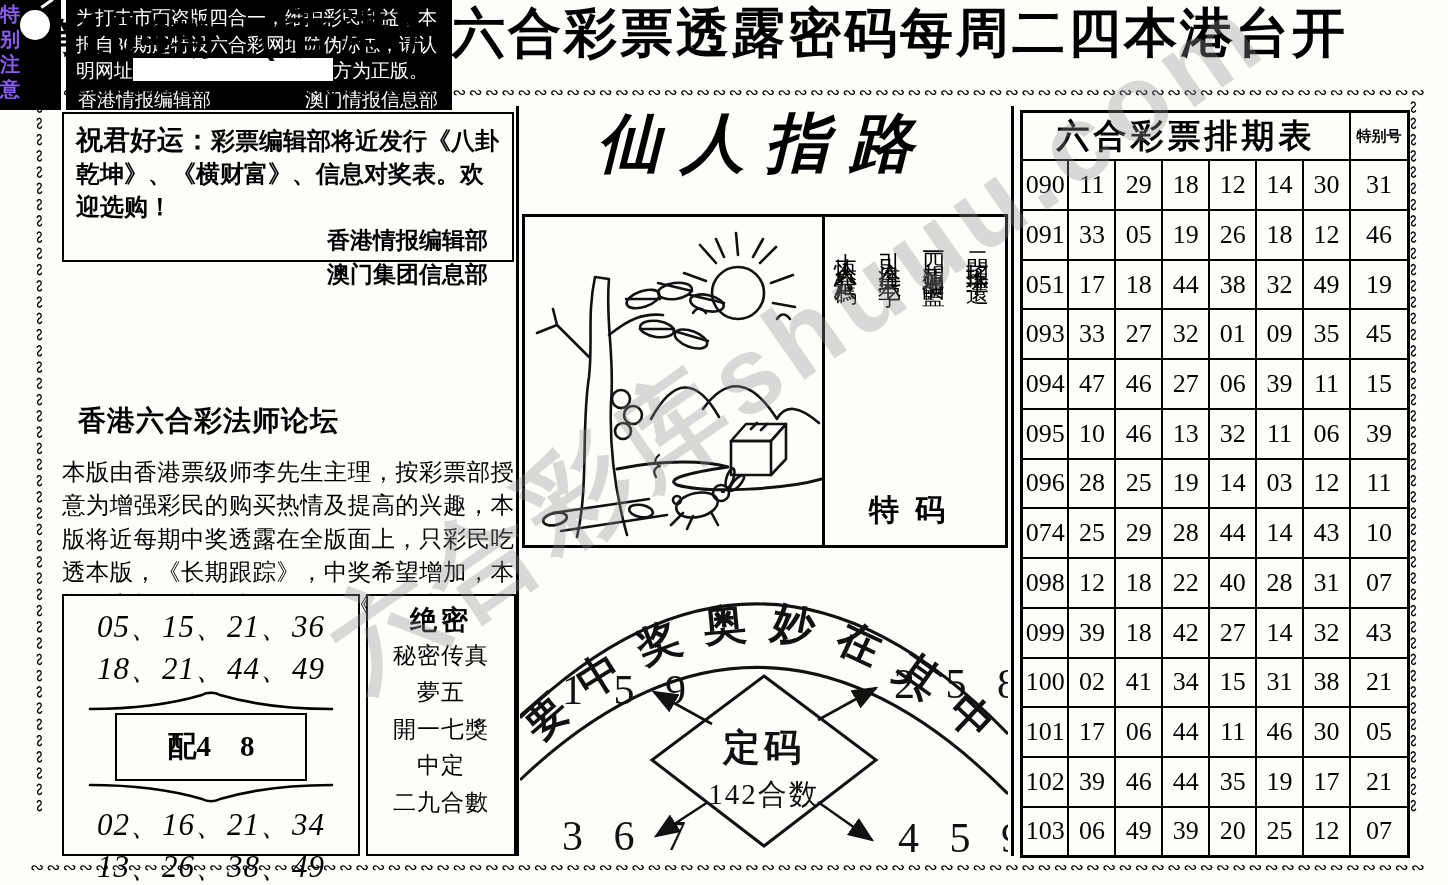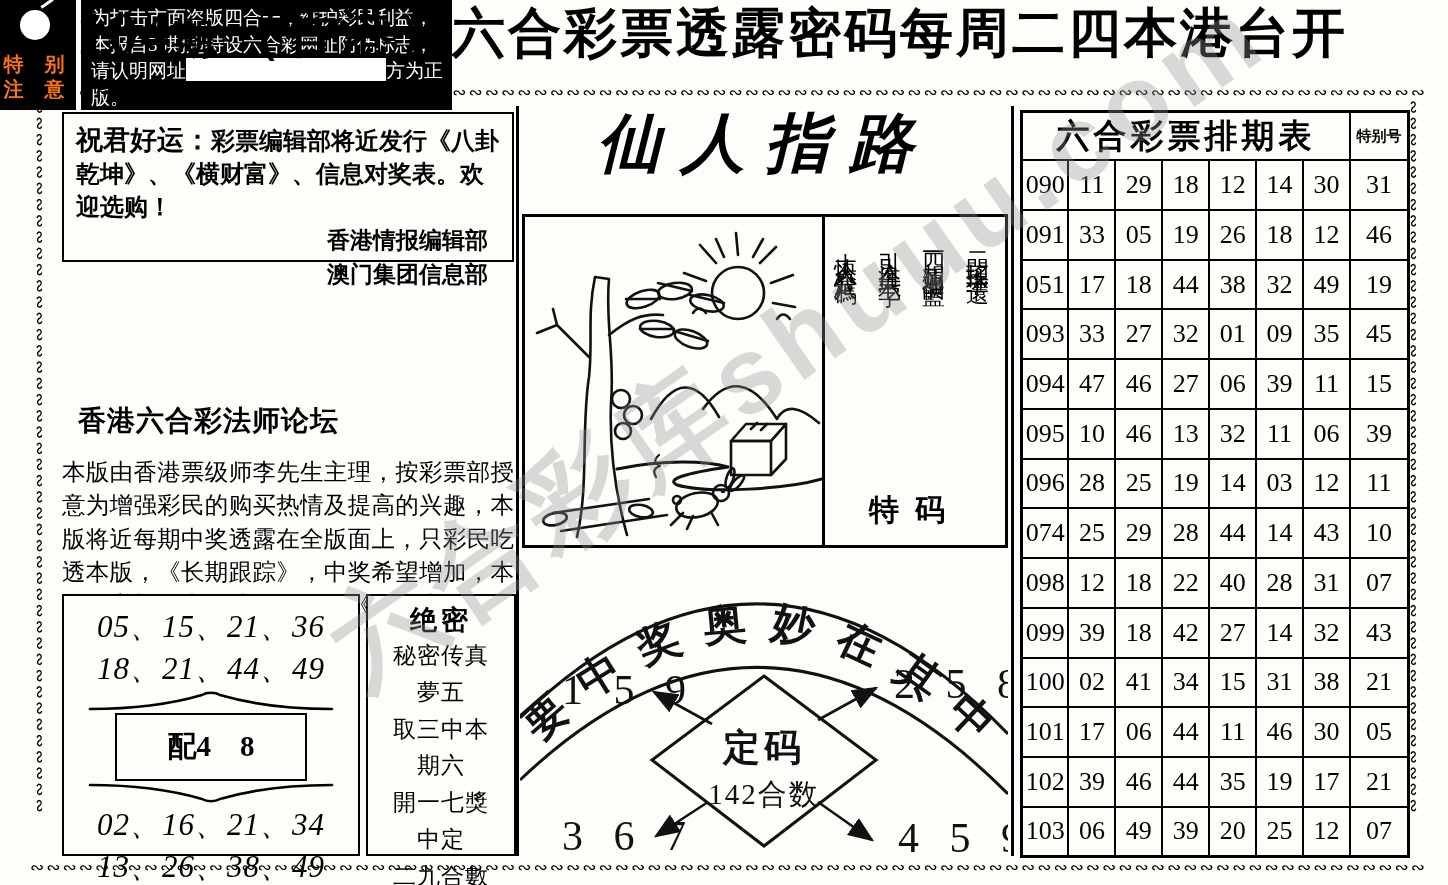--- a/index.html
+++ b/index.html
@@ -18,21 +18,21 @@
   .wave-h{width:1396px;height:20px;}
   .wave-v{width:20px;height:756px;writing-mode:vertical-rl;}
   .vdiv{position:absolute;width:3px;background:#000;}
   
   .box{position:absolute;border:2.5px solid #000;background:#fffdfa;box-sizing:border-box;}
   .greeting{left:62px;top:112px;width:452px;height:150px;padding:8px 10px 4px 12px;}
   .greeting .lead{font-size:27px;font-weight:bold;}
   .greeting .g-body{font-size:24px;font-weight:bold;line-height:1.38;display:inline;}
   .greeting .sign{font-size:23px;font-weight:bold;text-align:right;padding-right:14px;line-height:1.45;}
   .notice{left:62px;top:266px;width:452px;height:110px;display:flex;border:none;}
-  .notice-label{width:76px;background:#000;color:#f97316;margin-right:5px;position:relative;
+  .notice-label{width:61px;background:#000;color:#8b5cf6;margin-right:5px;position:relative;
                 display:flex;flex-direction:column;align-items:center;justify-content:flex-end;
                 padding-bottom:8px;box-sizing:border-box;}
   .bomb{position:absolute;top:10px;left:20px;width:30px;height:30px;background:#fff;border-radius:50%;}
   .bomb:before{content:"";position:absolute;left:20px;top:-8px;width:14px;height:3px;background:#fff;
                transform:rotate(-35deg);}
   .notice-label .nl-row{font-size:20px;font-weight:bold;letter-spacing:8px;line-height:1.25;}
   .notice-body{flex:1;background:#000;color:#fff;font-size:19px;line-height:1.4;
                padding:5px 8px 3px 10px;box-sizing:border-box;}
   .blankbox{display:inline-block;width:200px;height:23px;background:#fff;vertical-align:-4px;}
   .notice-foot{display:flex;justify-content:space-between;padding:2px 6px 0 2px;font-size:19px;}
@@ -134,21 +134,20 @@
       <path d="M4,3 C58,3 92,10 116,17 C121,20 129,20 134,17 C158,10 192,3 246,3" fill="none" stroke="#000" stroke-width="2.6" stroke-linecap="round"></path>
     </svg>
     <div class="numline">02、16、21、34</div>
     <div class="numline">13、26、38、49</div>
   </div>
 
   <div class="box secret">
     <div class="s-head">绝密</div>
     <div>
         <div class="s-line">秘密传真夢五</div>
-        <div class="s-line">取三中本期六</div>
         <div class="s-line">開一七獎中定</div>
         <div class="s-line">二九合數</div>
       </div>
 
   </div>
 
   <div class="shrine-title">仙人指路</div>
 
   <div class="content-box">
     <div class="drawing">

